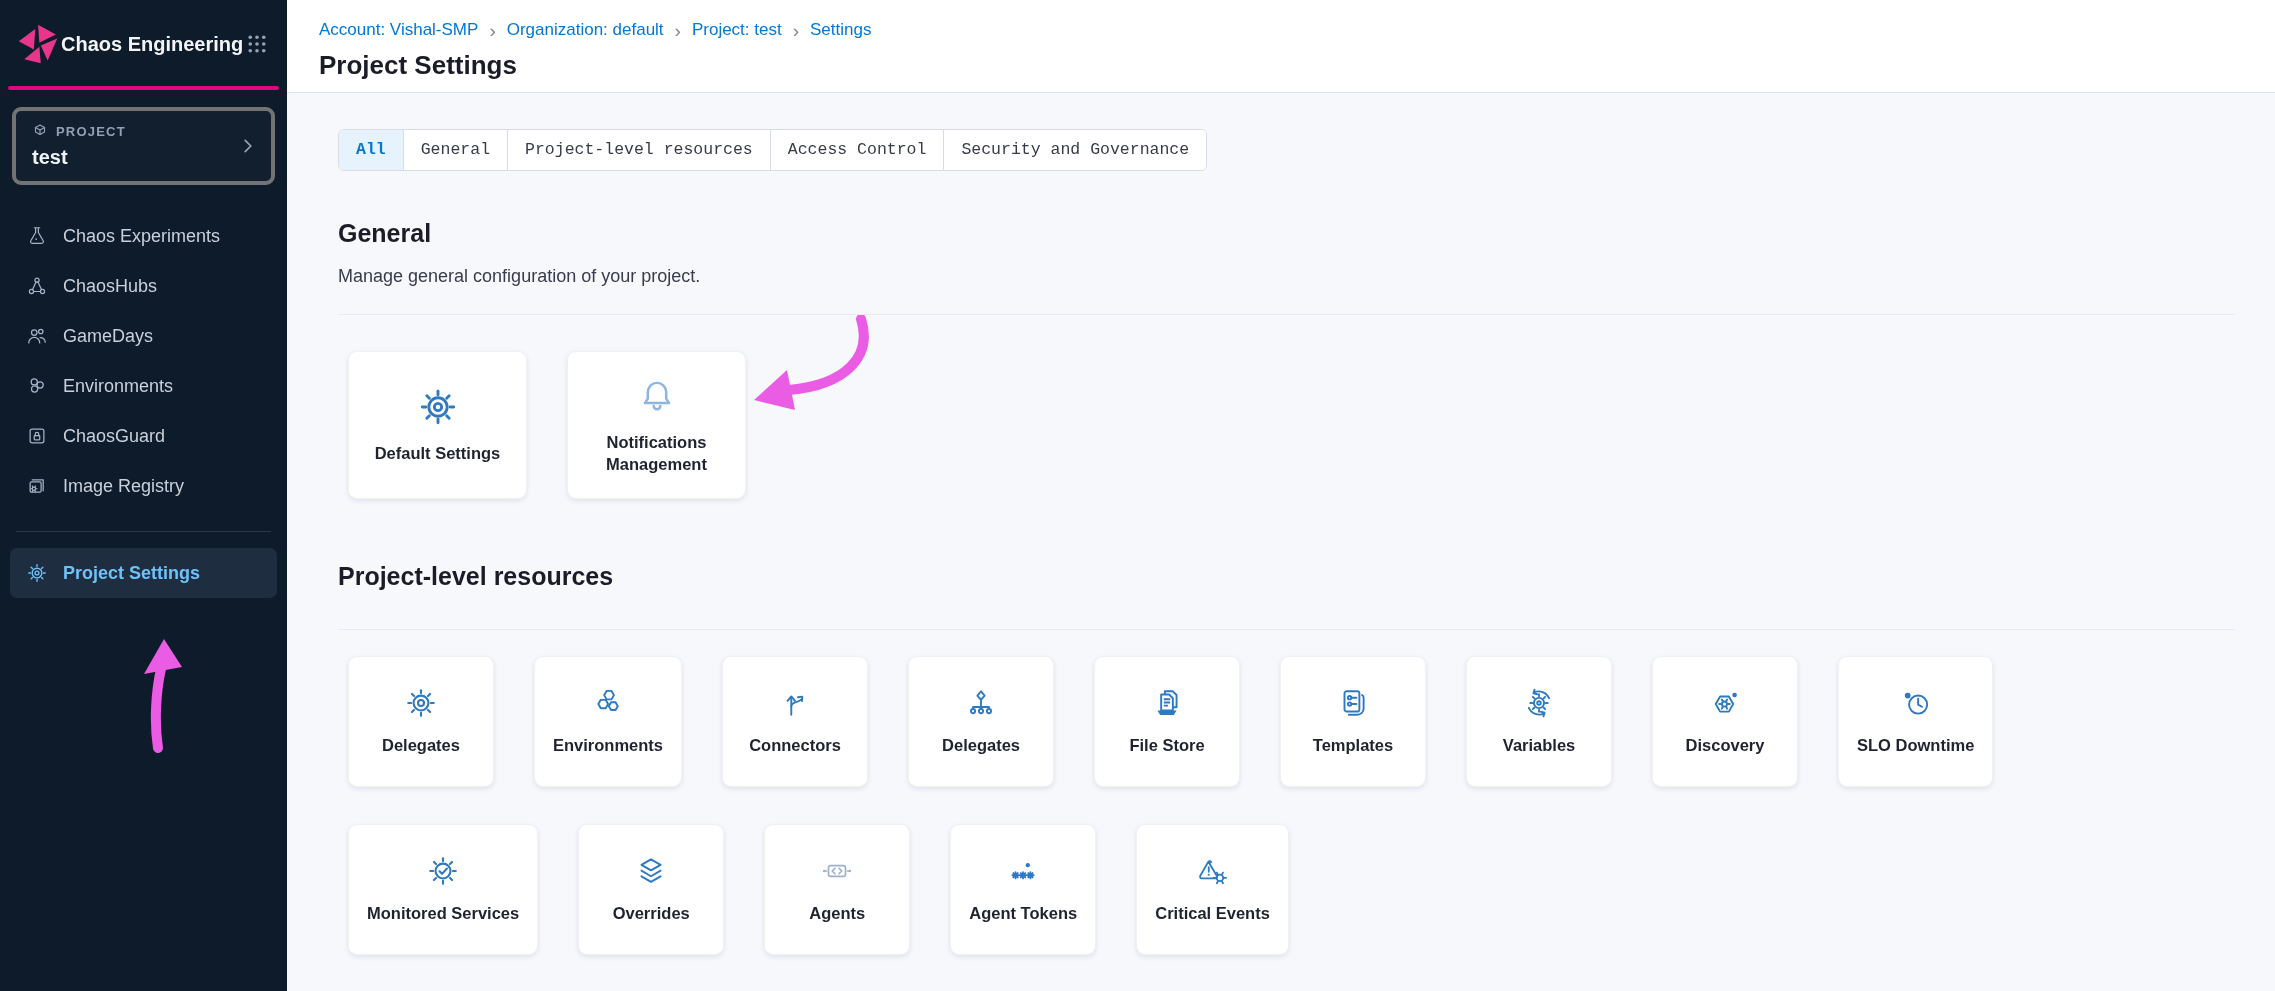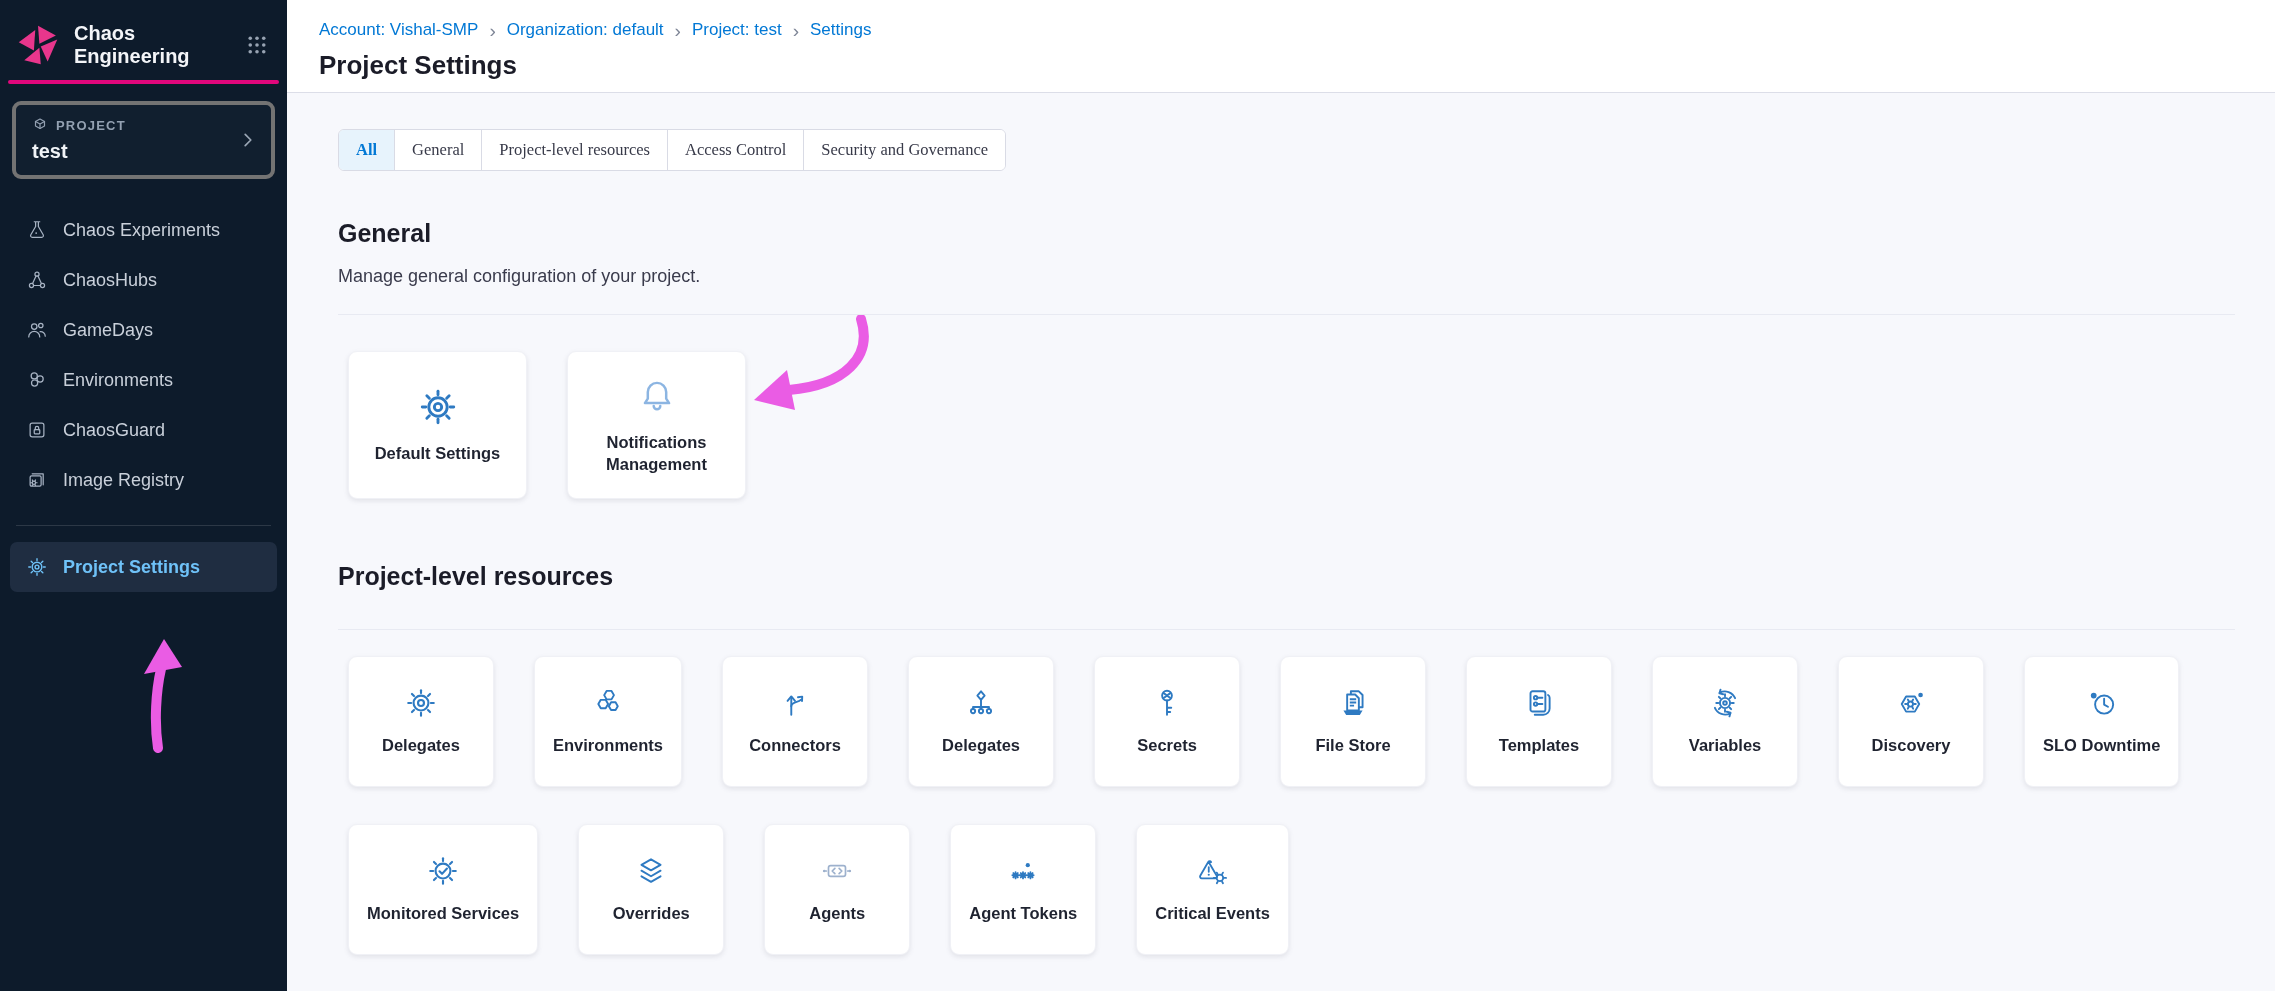--- a/index.html
+++ b/index.html
@@ -9,21 +9,21 @@
   }
   *{box-sizing:border-box}
   html,body{margin:0;padding:0}
   body{
     width:2275px;height:991px;overflow:hidden;display:flex;
     font-family:"Liberation Sans",sans-serif;background:var(--content-bg);
     position:relative;
   }
   
   .sidebar{width:287px;height:100%;background:var(--sidebar-bg);flex:0 0 287px;position:relative;color:#c9d0da}
-  .side-header{display:flex;align-items:center;gap:14px;padding:22px 18px 12px 16px}
+  .side-header{display:flex;align-items:center;gap:1px;padding:22px 18px 20px 16px}
   .logo{width:44px;height:44px;display:inline-block}
   .app-title{color:#f3f5f8;font-size:20px;font-weight:700;flex:1}
   .grid-btn{width:24px;height:24px;display:inline-block;cursor:pointer}
   .accent-line{height:4px;background:var(--accent-pink);margin:0 8px;border-radius:2px}
   .project-box{margin:17px 12px 0 12px;border:4px solid #737373;border-radius:9px;padding:12px 16px;position:relative;cursor:pointer;background:rgba(255,255,255,.02)}
   .proj-top{display:flex;align-items:center;gap:8px;color:#93a0b1;font-size:13px;font-weight:700;letter-spacing:1.2px}
   .proj-top .cicon-s{width:16px;height:16px}
   .proj-name{color:#f0f3f7;font-size:20px;margin-top:7px;font-weight:700}
   .proj-chev{position:absolute;right:14px;top:50%;transform:translateY(-50%);width:18px;height:18px;color:#9aa6b5}
   nav{margin-top:26px;display:flex;flex-direction:column}
@@ -36,21 +36,21 @@
   main{flex:1;display:flex;flex-direction:column;min-width:0}
   header{background:#fff;border-bottom:1px solid #dcdee8;padding:20px 0 0 32px;height:93px;flex:0 0 93px}
   .crumbs{display:flex;align-items:center;font-size:17px}
   .crumb{display:flex;align-items:center;color:var(--link-blue);cursor:pointer}
   .crumb-sep{color:#7e8596;margin:0 11px;font-size:19px;line-height:1;cursor:default}
   .crumb:last-child .crumb-sep{display:none}
   h1{margin:10px 0 0 0;font-size:26px;color:#1b1c28;font-weight:700}
   .content{flex:1;background:var(--content-bg);padding:36px 40px 0 51px;position:relative}
   
   .tabbar{display:inline-flex;background:#fff;border:1px solid #d9dbe5;border-radius:6px;overflow:hidden}
-  .tab{appearance:none;background:#fff;border:none;border-right:1px solid #d9dbe5;padding:10px 17px;font-size:16.5px;color:#383a49;font-family:Liberation Serif, serif;cursor:pointer;line-height:1.2}
+  .tab{appearance:none;background:#fff;border:none;border-right:1px solid #d9dbe5;padding:10px 17px;font-size:16.5px;color:#383a49;font-family:Liberation Mono, monospace;cursor:pointer;line-height:1.2}
   .tab:last-child{border-right:none}
   .tab.active{background:#e7f3fc;color:var(--link-blue);font-weight:700}
   
   section h2{margin:0;font-size:25px;font-weight:700;color:#1b1c28}
   .sec-general{margin-top:48px}
   .sub{margin:18px 0 0 0;font-size:18px;color:#3a3b4c}
   .divider{border:none;border-top:1px solid #e8eaf2;margin:27px 0 0 0}
   .cards{display:flex;gap:40px;margin:36px 0 0 10px;align-items:flex-start}
   .card{background:#fff;border:1px solid #f0f1f6;border-radius:9px;box-shadow:0 2px 5px rgba(96,97,112,.14);display:flex;flex-direction:column;align-items:center;justify-content:center;gap:14px;cursor:pointer;min-width:146px;height:131px;padding:0 18px}
   .gcard{width:179px;height:148px;min-width:179px}
@@ -360,30 +360,20 @@
                 <path d="M16 5l3.4 4L16 13l-3.4-4z"></path>
                 <path d="M16 13v4M8.5 19.8h15M8.5 19.8v1.4M23.5 19.8v1.4M16 17v4.2"></path>
                 <circle cx="8.5" cy="23.6" r="2"></circle>
                 <circle cx="16" cy="23.6" r="2"></circle>
                 <circle cx="23.5" cy="23.6" r="2"></circle>
               </svg>
             </span>
             <span class="clabel" data-name="card-label">Delegates</span>
           </div>
 
-          <div class="card" data-name="card-secrets">
-            <span class="cicon" data-name="key-icon">
-              <svg viewBox="0 0 32 32" fill="none" stroke="currentColor" stroke-width="1.8" stroke-linecap="round" stroke-linejoin="round">
-                <circle cx="16" cy="9" r="4.6"></circle>
-                <path d="M12.9 6.7l6.2 4.6M19.1 6.7l-6.2 4.6"></path>
-                <path d="M16 13.6V27M16 20.5h4M16 24.5h3"></path>
-              </svg>
-            </span>
-            <span class="clabel" data-name="card-label">Secrets</span>
-          </div>
 
           <div class="card" data-name="card-file-store">
             <span class="cicon" data-name="file-store-icon">
               <svg viewBox="0 0 32 32" fill="none" stroke="currentColor" stroke-width="1.8" stroke-linejoin="round">
                 <path d="M14 5h7.5L25 8.5V20H14z"></path>
                 <path d="M10.5 8H18l3.5 3.5V23H10.5z" fill="#fff"></path>
                 <path d="M13 12.5h6M13 15.5h6M13 18.5h4"></path>
                 <path d="M7 23h18l-2.6 4.2H9.6z" fill="currentColor" stroke="none"></path>
               </svg>
             </span>

